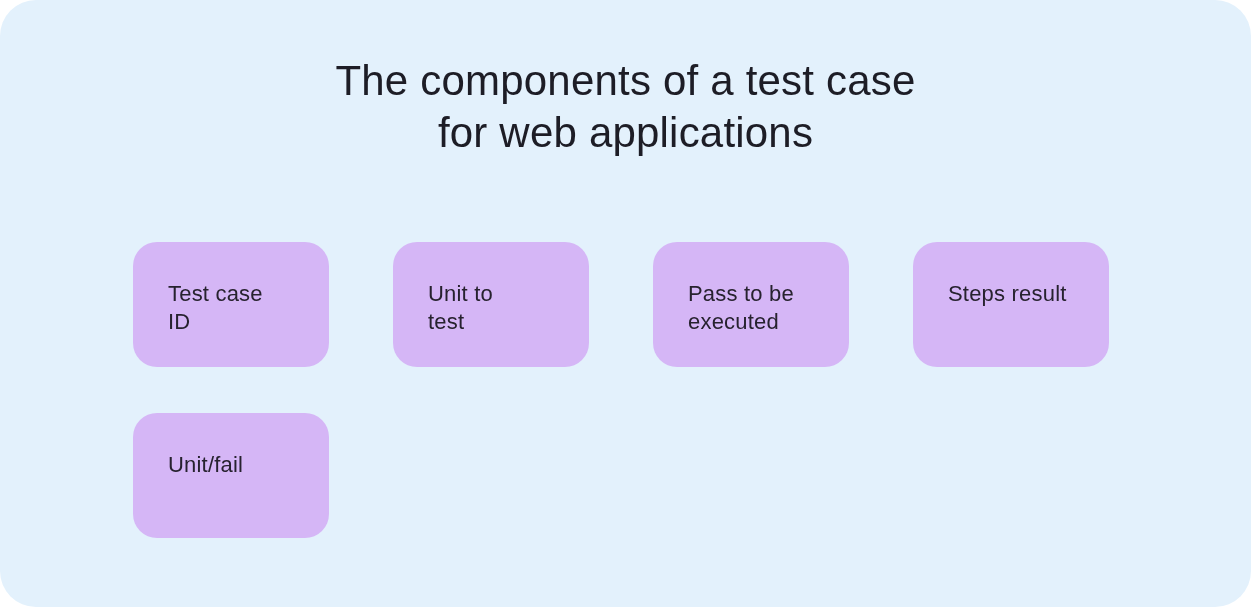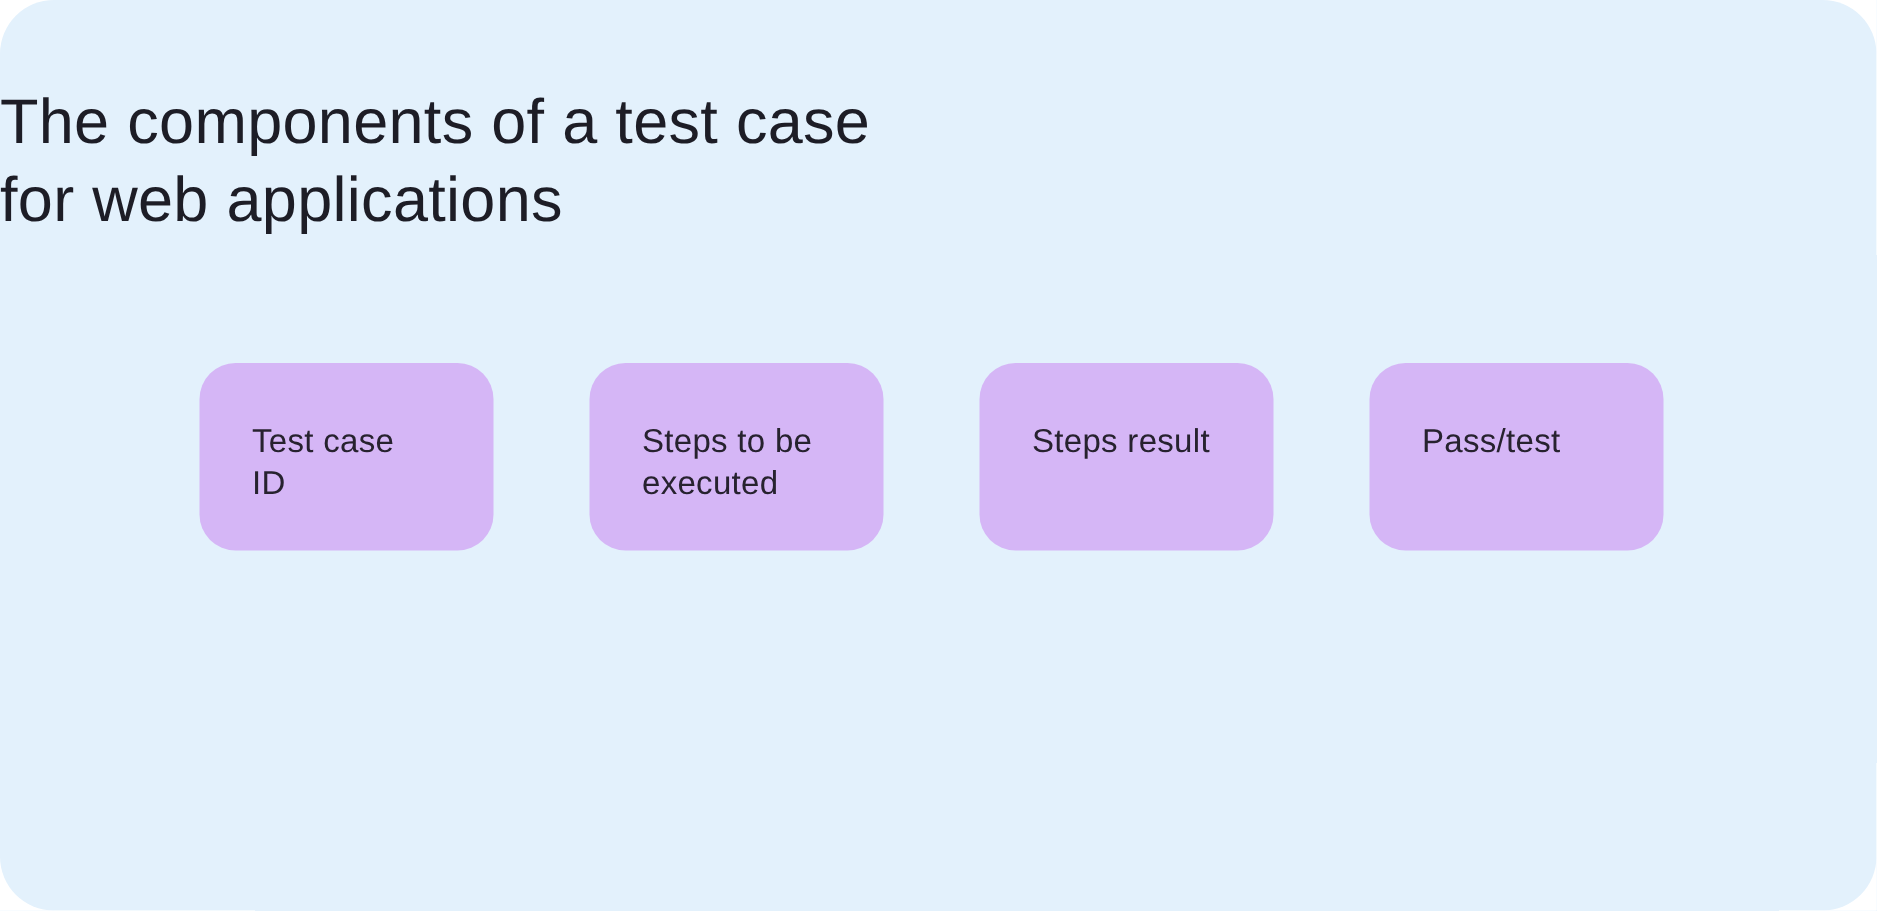--- a/index.html
+++ b/index.html
@@ -11,21 +11,21 @@
   .canvas {
     position: relative;
     width: 1251px;
     height: 607px;
     background: #e3f1fc;
     border-radius: 36px;
     overflow: hidden;
   }
   .title {
     margin: 55px 0 0 0;
-    text-align: left;
+    text-align: center;
     font-size: 42px;
     line-height: 52px;
     font-weight: 500;
     color: #1d1d26;
     white-space: pre-line;
     letter-spacing: 0.2px;
   }
   .grid {
     display: grid;
     grid-template-columns: repeat(4, 196px);
@@ -56,23 +56,27 @@
 
 <div class="canvas">
   <h1 class="title">The components of a test case
 for web applications</h1>
   <div class="grid">
     <div class="card">
       <span class="card-label">Test case
 ID</span>
     </div>
     <div class="card">
-      <span class="card-label">Steps to be
+      <span class="card-label">Unit to
+test</span>
+    </div>
+    <div class="card">
+      <span class="card-label">Pass to be
 executed</span>
     </div>
     <div class="card">
       <span class="card-label">Steps result</span>
     </div>
     <div class="card">
-      <span class="card-label">Pass/test</span>
+      <span class="card-label">Unit/fail</span>
     </div>
   </div>
 </div>
 
 </body></html>

